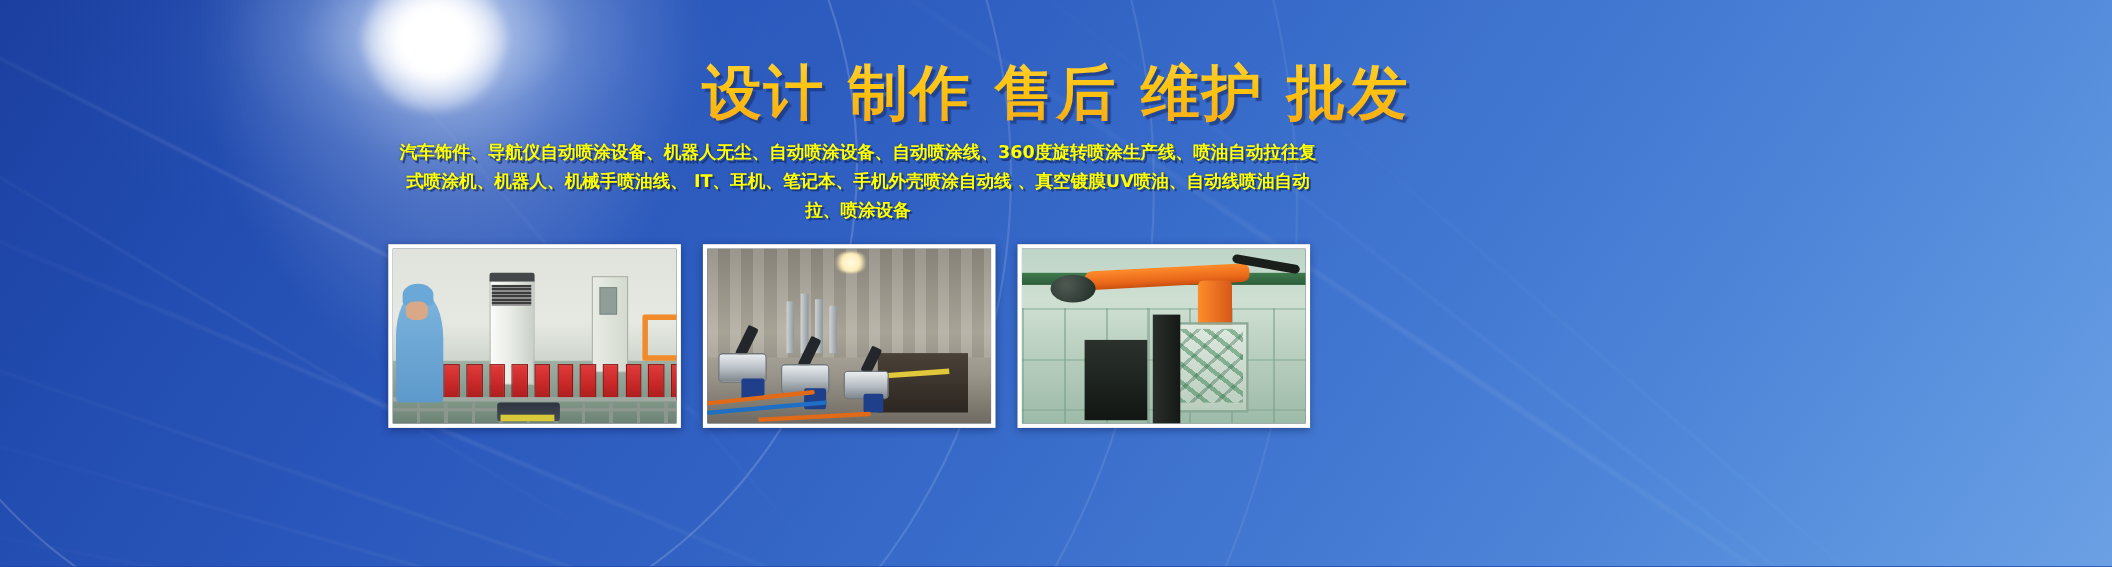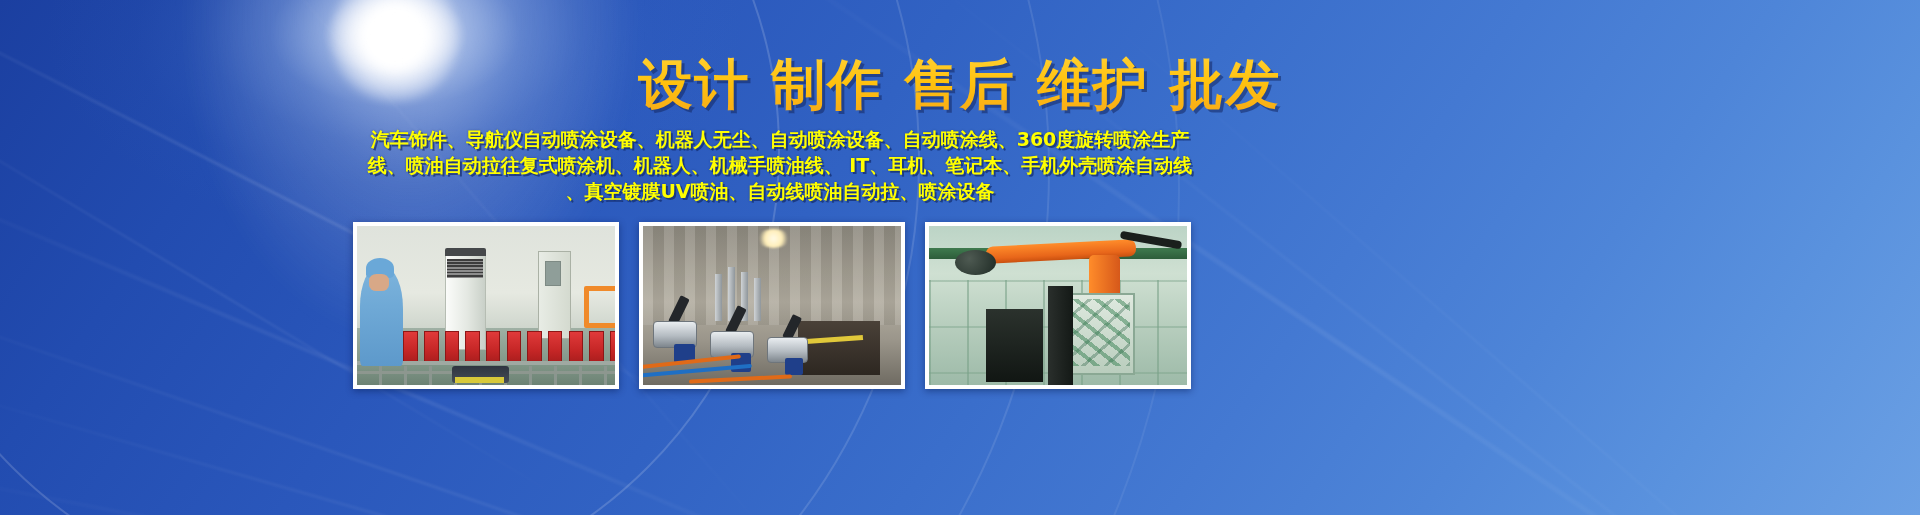--- a/index.html
+++ b/index.html
@@ -106,21 +106,21 @@
     -webkit-text-fill-color:transparent;
     filter:drop-shadow(3px 3px 0 rgba(20,40,100,.55));
     white-space:nowrap;
   }
 
   #subtitle {
     position:absolute;
     top:126px; left:360px;
     width:840px;
     text-align:center;
-    font-size:19px;
+    font-size:16px;
     line-height:26px;
     font-weight:bold;
     color:#ffff00;
     text-shadow:2px 2px 0 rgba(15,35,95,.62), 0 0 2px rgba(15,35,95,.5);
     letter-spacing:0px;
   }
 
   
   .photos { position:absolute; top:222px; left:0; width:1920px; height:175px; }
   .photo {

